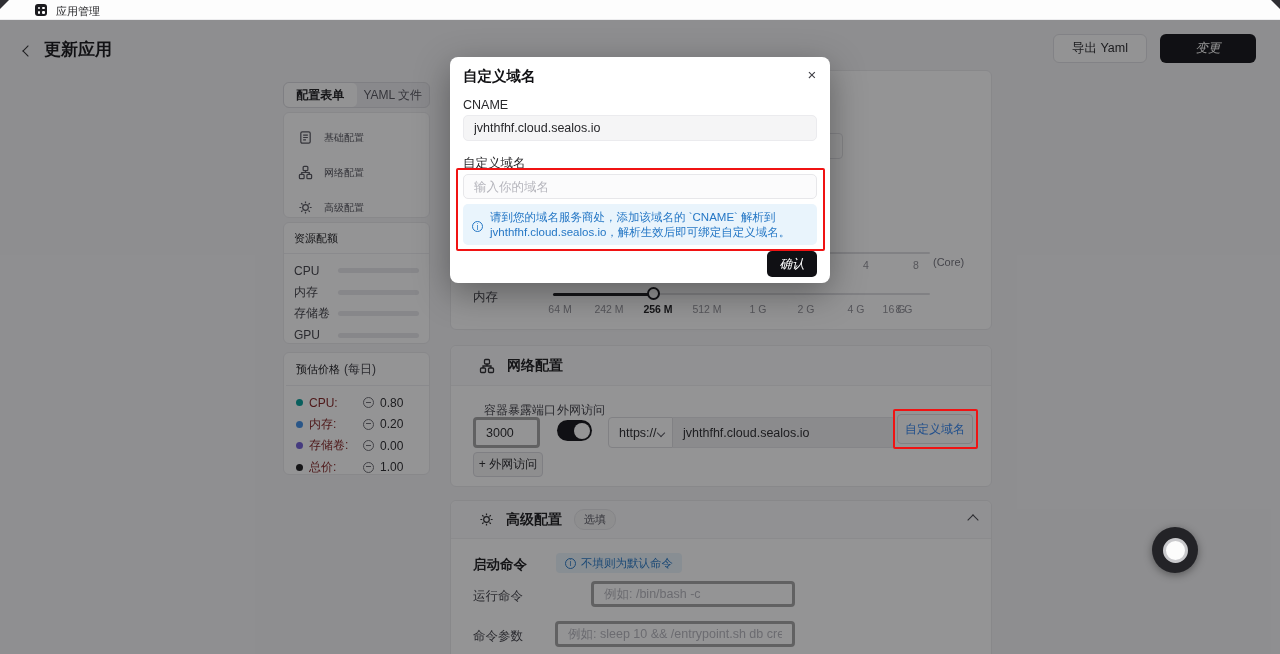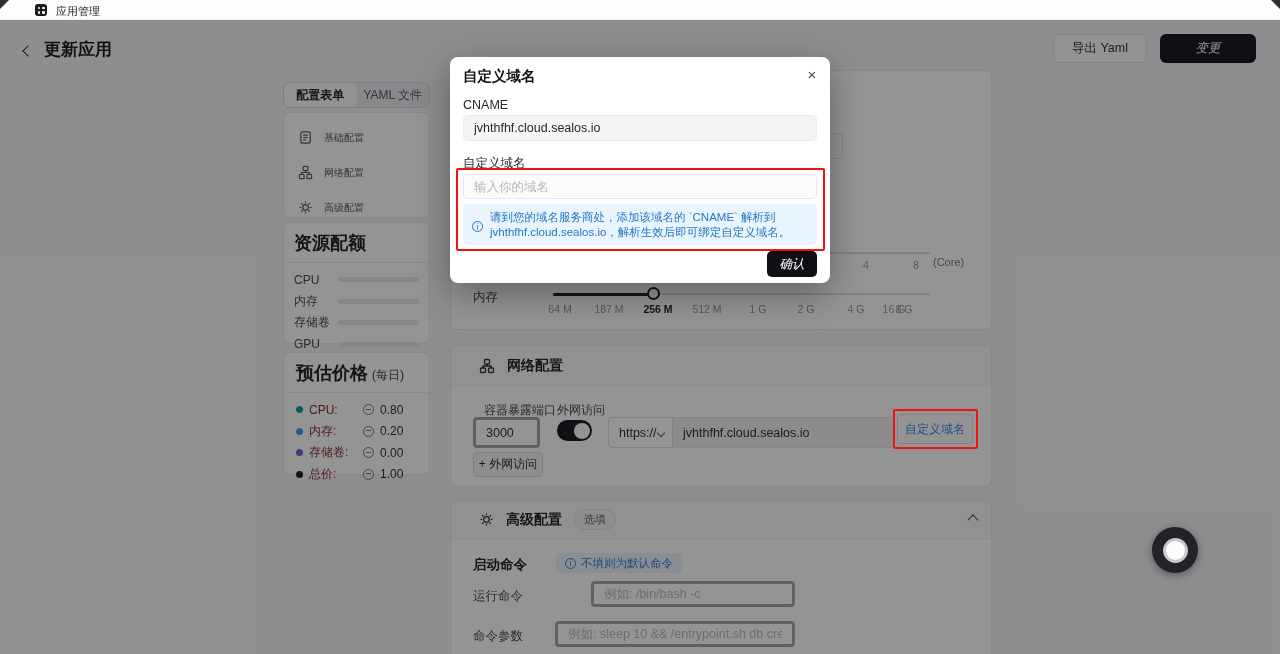--- a/index.html
+++ b/index.html
@@ -40,21 +40,21 @@
 
   
   .seg-tabs { left:283px; top:82px; width:147px; height:26px; border:1px solid #d9d9de; border-radius:6px; background:#ececef; display:flex; overflow:hidden; }
   .seg-tab { flex:1; display:flex; align-items:center; justify-content:center; font-size:12px; color:#52525b; cursor:pointer; }
   .seg-tab.active { background:#fdfdfd; color:#18181b; font-weight:600; border-radius:5px; }
   .card { background:#ffffff; border:1px solid #e9e9ec; border-radius:6px; }
   .nav-card { left:283px; top:112px; width:147px; height:106px; }
   .nav-item { display:flex; align-items:center; height:35px; padding-left:14px; gap:11px; color:#52525b; font-size:10px; cursor:pointer; }
   .nav-item svg { flex:0 0 auto; }
   .quota-card { left:283px; top:222px; width:147px; height:122px; padding:8px 10px 0 10px; }
-  .panel-title { font-size:18px; font-weight:700; color:#18181b; }
+  .panel-title { font-size:11px; font-weight:400; color:#18181b; }
   .panel-divider { height:1px; background:#ededf0; margin:7px -10px 6px -10px; }
   .quota-row { display:flex; align-items:center; height:21.5px; }
   .quota-label { width:44px; font-size:12px; color:#3f3f46; }
   .quota-track { flex:1; height:5px; border-radius:3px; background:#e8e8eb; overflow:hidden; }
   .quota-fill { height:100%; border-radius:3px; }
   .price-card { left:283px; top:352px; width:147px; height:123px; padding:8px 10px 0 12px; }
   .price-row { display:flex; align-items:center; height:21.5px; gap:6px; }
   .price-dot { width:7px; height:7px; border-radius:50%; flex:0 0 auto; }
   .price-label { font-size:12px; color:#7f1d1d; width:48px; }
   .coin { width:11px; height:11px; border:1.2px solid #6b6b72; border-radius:50%; position:relative; flex:0 0 auto; }
@@ -228,21 +228,21 @@
   <div class="abs slider-track" style="left:553px; top:252px; width:377px;"></div>
   <span class="tick" style="left:866px; top:259px;">4</span>
   <span class="tick" style="left:916px; top:259px;">8</span>
   <span class="abs unit-label" style="left:933px; top:256px;">(Core)</span>
 
   <span class="abs field-label" style="left:473px; top:289px; font-size:12.5px;">内存</span>
   <div class="abs slider-track" style="left:553px; top:293px; width:377px;"></div>
   <div class="abs slider-fill" style="left:553px; top:292.5px; width:101px;"></div>
   <div class="abs slider-handle" style="left:647px; top:287px;"></div>
   <span class="tick" style="left:560px; top:303px;">64 M</span>
-  <span class="tick" style="left:609px; top:303px;">187 M</span>
+  <span class="tick" style="left:609px; top:303px;">242 M</span>
   <span class="tick bold" style="left:658px; top:303px;">256 M</span>
   <span class="tick" style="left:707px; top:303px;">512 M</span>
   <span class="tick" style="left:758px; top:303px;">1 G</span>
   <span class="tick" style="left:806px; top:303px;">2 G</span>
   <span class="tick" style="left:856px; top:303px;">4 G</span>
   <span class="tick" style="left:904px; top:303px;">8 G</span>
   <span class="tick" style="left:894px; top:303px;">16 G</span>
 
   <div class="abs card section-card" style="top:345px; height:142px;">
     <div class="section-head">

